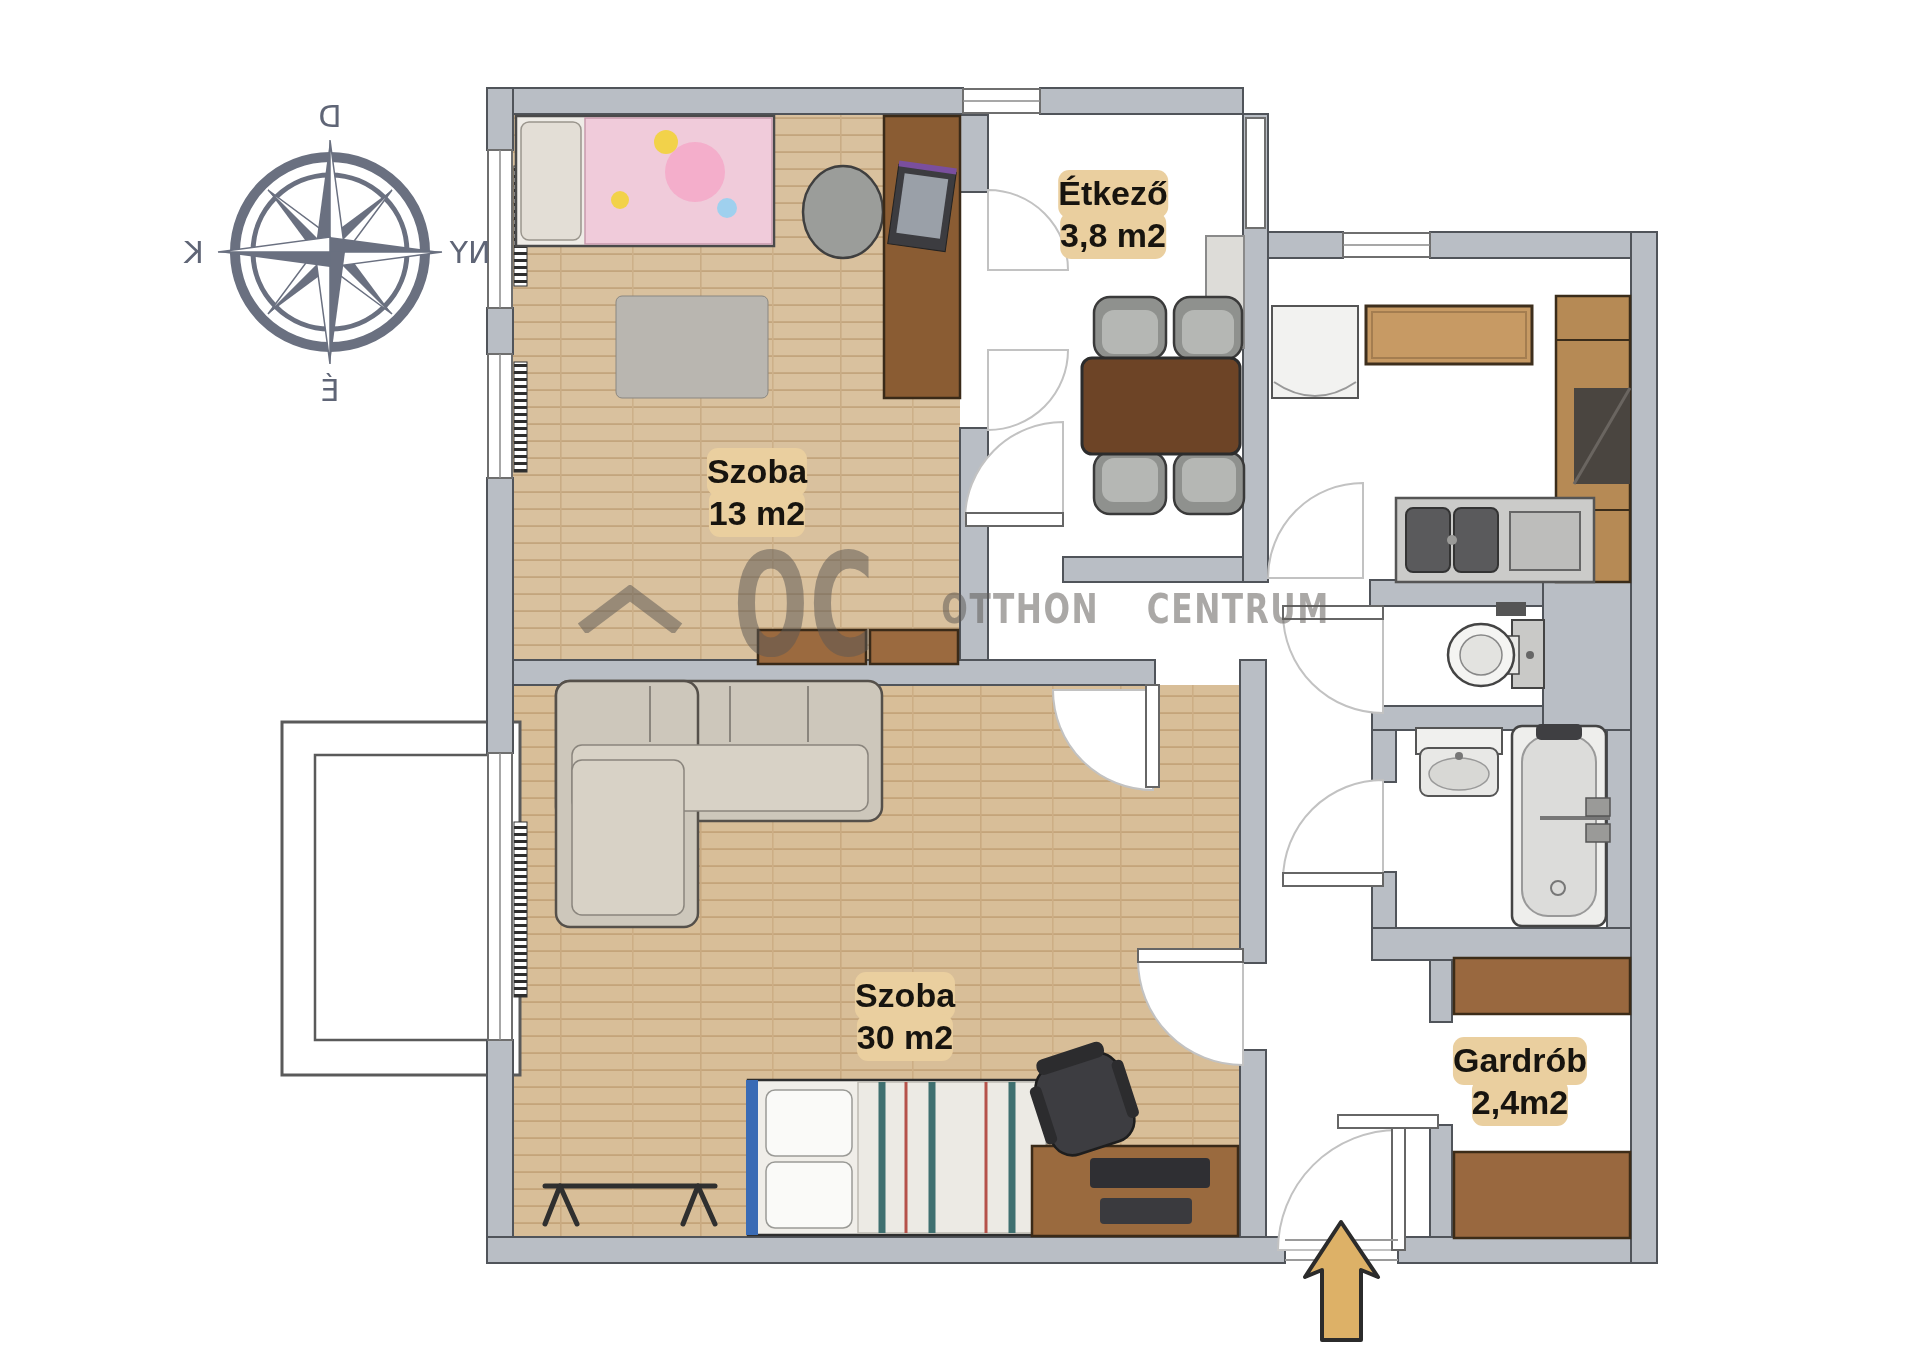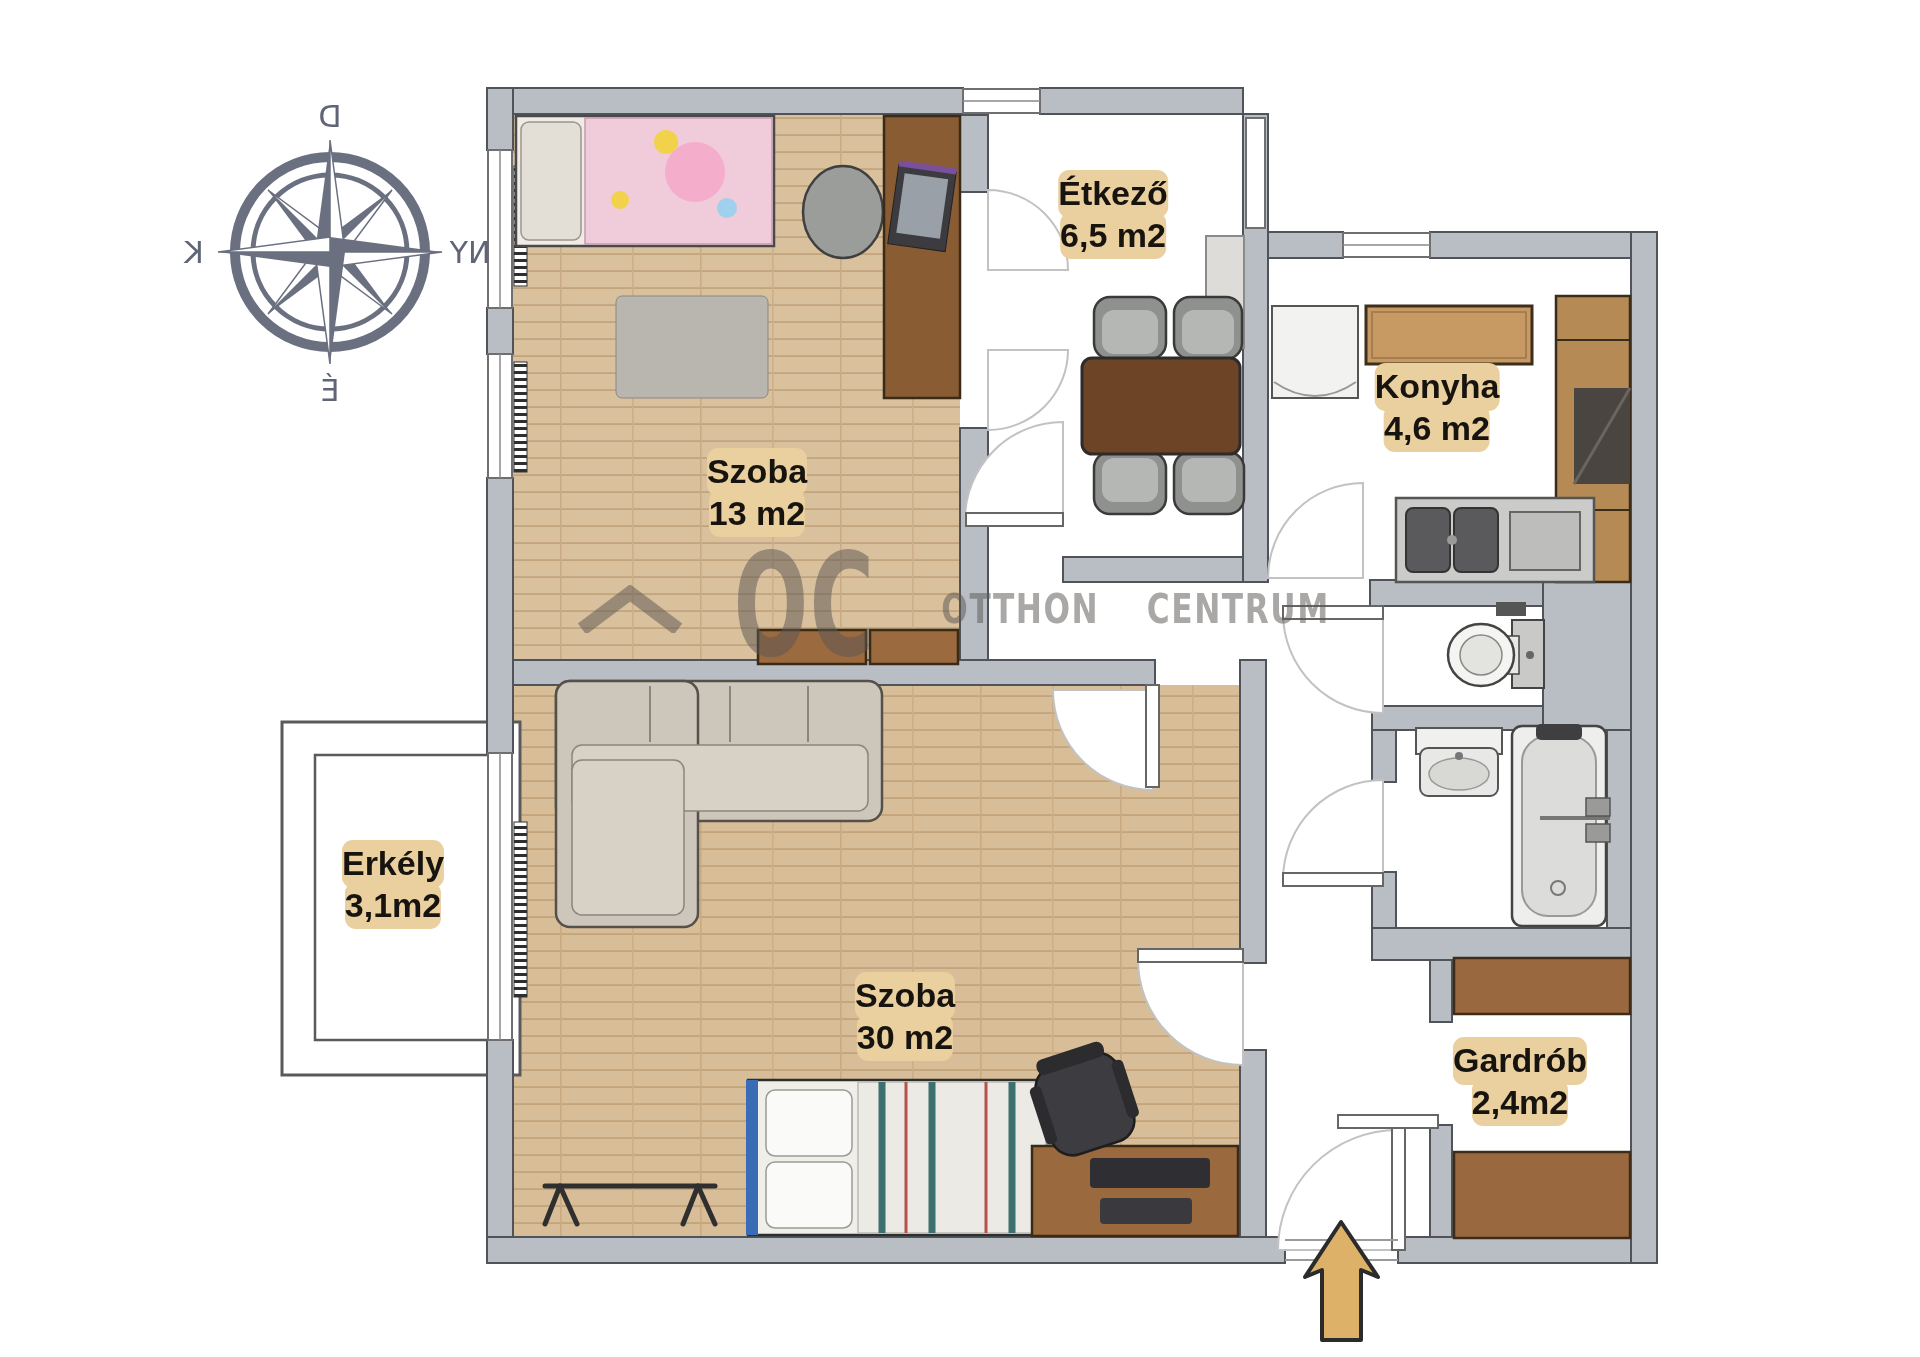--- a/index.html
+++ b/index.html
@@ -343,32 +343,24 @@
   <span class="wm-line">OTTHON</span>
   <span class="wm-line">CENTRUM</span>
 </div>
 
 <div class="room-label" style="left:757px;top:448px">
   <span>Szoba</span>
   <span>13 m2</span>
 </div>
 <div class="room-label" style="left:1113px;top:170px">
   <span>Étkező</span>
-  <span>6,5 m2</span>
-</div>
-<div class="room-label" style="left:1437px;top:363px">
-  <span>Konyha</span>
-  <span>4,6 m2</span>
+  <span>3,8 m2</span>
 </div>
 <div class="room-label" style="left:905px;top:972px">
   <span>Szoba</span>
   <span>30 m2</span>
 </div>
 <div class="room-label" style="left:1520px;top:1037px">
   <span>Gardrób</span>
   <span>2,4m2</span>
 </div>
-<div class="room-label" style="left:393px;top:840px">
-  <span>Erkély</span>
-  <span>3,1m2</span>
-</div>
 
 </div>
 
 </body></html>

